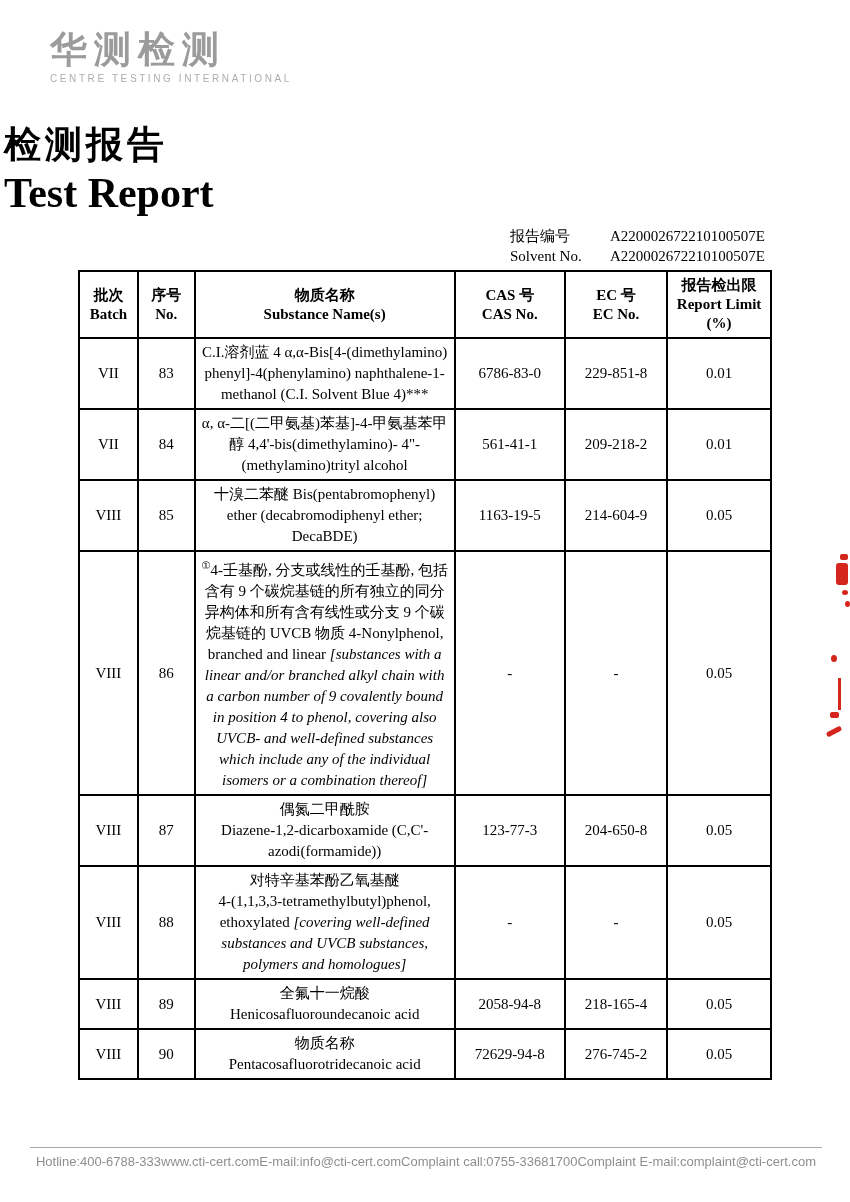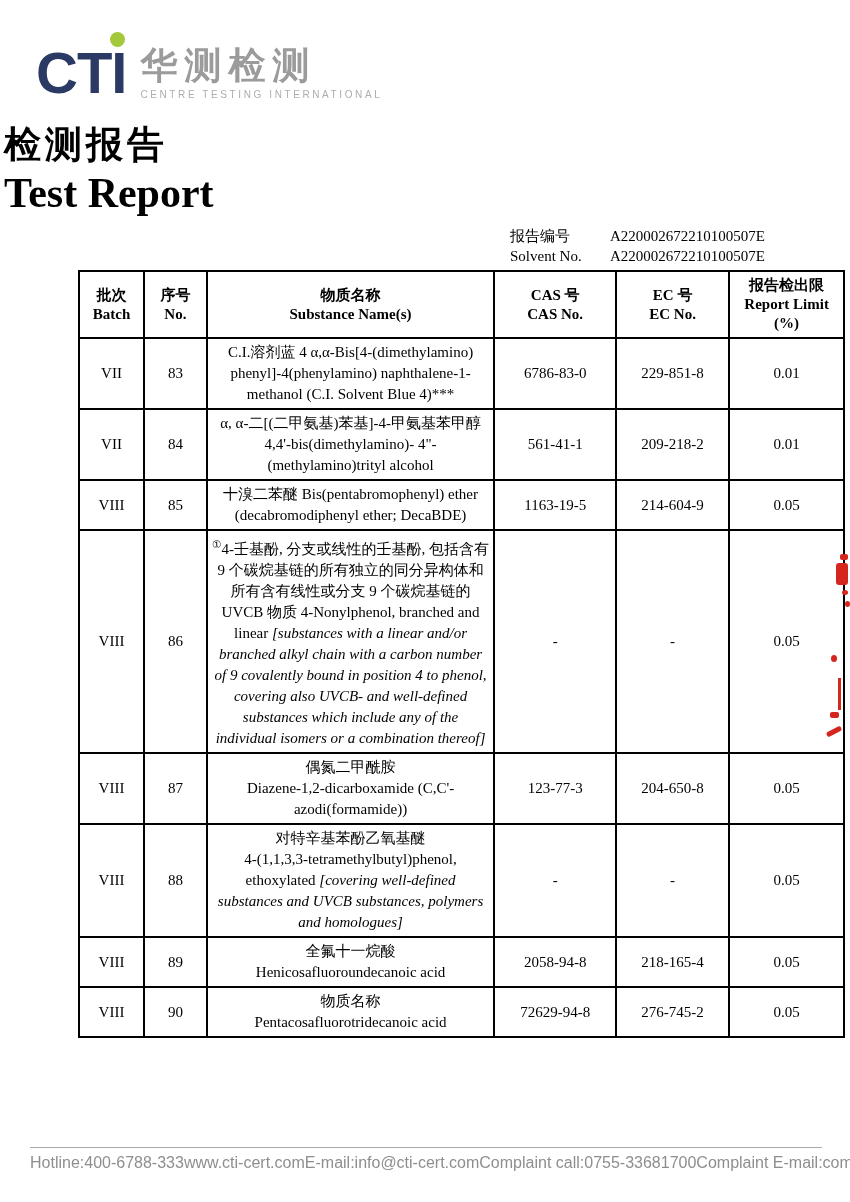--- a/index.html
+++ b/index.html
@@ -72,21 +72,21 @@
   .ri-left { display: flex; }
   .ri-labels { width: 88px; }
   .ri-values { margin-left: 12px; }
   .ri-right { text-align: right; }
 
   
   table.report {
     position: absolute;
     left: 78px;
     top: 270px;
-    width: 767px;
+    width: 694px;
     border-collapse: collapse;
     table-layout: fixed;
     font-size: 15px;
   }
   table.report th, table.report td {
     border: 2px solid #000;
     text-align: center;
     vertical-align: middle;
     padding: 3px 4px;
     line-height: 21px;
@@ -109,23 +109,23 @@
     top: 1147px;
     width: 792px;
     border-top: 1px solid #a9a9a9;
   }
   .footer {
     position: absolute;
     left: 30px;
     top: 1154px;
     width: 792px;
     display: flex;
-    justify-content: space-between;
+    justify-content: center;
     font-family: "Liberation Sans", sans-serif;
-    font-size: 16px;
+    font-size: 13px;
     color: #8e8e8e;
     white-space: nowrap;
   }
 
   
   .stamp-frag { position: absolute; background: #d4261c; }
   .frag-a1 { left: 840px; top: 554px; width: 8px; height: 6px; border-radius: 2px; }
   .frag-a2 { left: 836px; top: 563px; width: 12px; height: 22px; border-radius: 3px; }
   .frag-a3 { left: 842px; top: 590px; width: 6px; height: 5px; border-radius: 50%; }
   .frag-a4 { left: 845px; top: 601px; width: 5px; height: 6px; border-radius: 50%; }
@@ -133,24 +133,20 @@
   .frag-b2 { left: 838px; top: 678px; width: 3px; height: 32px; }
   .frag-b3 { left: 830px; top: 712px; width: 9px; height: 6px; border-radius: 2px; }
   .frag-b4 { left: 826px; top: 729px; width: 16px; height: 5px; border-radius: 2px; transform: rotate(-28deg); }
 </style>
 </head>
 <body>
 
 <div class="page">
 
   <div class="logo">
-    <div class="logo-cti">
-      <span>CTI</span>
-      <span class="logo-dot"></span>
-    </div>
     <div class="logo-right">
       <div class="logo-zh">华测检测</div>
       <div class="logo-sub">CENTRE TESTING INTERNATIONAL</div>
     </div>
   </div>
 
   <div class="title-block">
     <div class="title-zh">检测报告</div>
     <div class="title-en">Test Report</div>
   </div>

